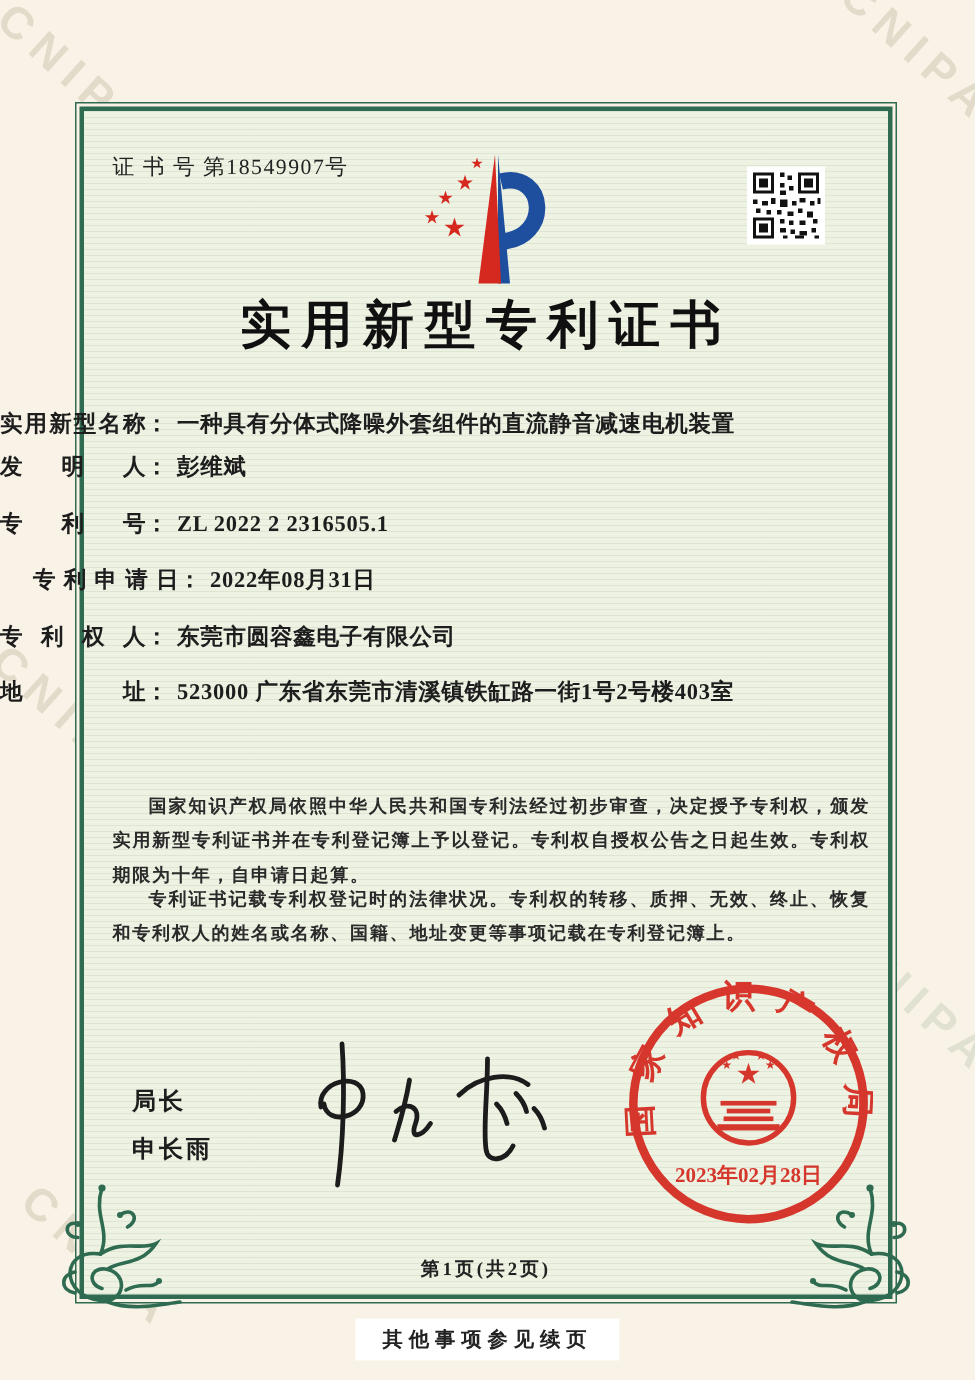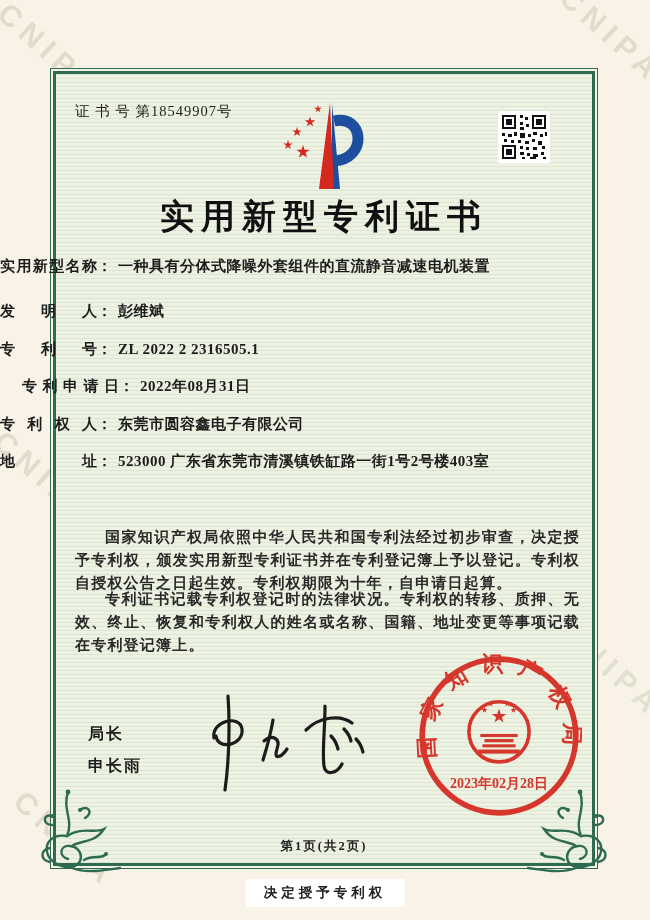--- a/index.html
+++ b/index.html
@@ -48,33 +48,33 @@
     position:absolute;left:75px;top:102px;font-size:14.5px;
     letter-spacing:1px;color:#222;text-align:right;
   }
   .logo{position:absolute;left:272px;top:101px;}
   .qr{position:absolute;left:498px;top:111px;background:#fff;padding:2px;}
   .title{
     position:absolute;left:50px;top:194px;width:548px;text-align:center;
     font-size:34px;font-weight:700;letter-spacing:7px;color:#101010;
   }
   .row{position:absolute;left:0;width:510px;font-size:15px;color:#1d1d1d;white-space:nowrap;}
-  .r0{top:257px;} .r1{top:302px;} .r2{top:340px;} .r3{top:377px;padding-left:22px;}
+  .r0{top:273px;} .r1{top:302px;} .r2{top:340px;} .r3{top:377px;padding-left:22px;}
   .r4{top:415px;} .r5{top:452px;} .r6{top:490px;}
   .flabel{
     display:inline-block;width:97px;vertical-align:top;
     text-align:justify;text-align-last:justify;font-weight:600;
   }
   .colon{font-weight:600;}
   .fvalue{margin-left:6px;font-weight:600;letter-spacing:0.5px;}
   .group2{position:absolute;left:282px;top:0;}
   
   .para{
     position:absolute;left:75px;width:505px;
-    font-size:15px;line-height:23px;text-indent:2em;
+    font-size:12px;line-height:23px;text-indent:2em;
     color:#2a2a2a;font-weight:600;letter-spacing:1.2px;text-align:justify;
   }
   .p1{top:526px;} .p2{top:588px;}
   
   .commissioner-title{position:absolute;left:88px;top:724px;font-size:16px;font-weight:600;letter-spacing:2px;}
   .commissioner-name{position:absolute;left:88px;top:756px;font-size:16px;font-weight:600;letter-spacing:2px;}
   .signature{position:absolute;left:178px;top:684px;}
   .seal{position:absolute;left:416px;top:653px;}
   
   .page-no{
@@ -271,15 +271,15 @@
         <rect x="62" y="78" width="36" height="3"></rect>
         <rect x="66" y="83" width="28" height="3"></rect>
         <rect x="64" y="88" width="32" height="3"></rect>
         <rect x="60" y="93" width="40" height="4"></rect>
       </g>
       <text x="80" y="130" text-anchor="middle" font-size="13.5" font-weight="700" fill="#d5281e" font-family="'Liberation Serif',serif">2023年02月28日</text>
     </g>
   </svg>
 
   <div class="page-no">第1页(共2页)</div>
-  <div class="cont-note">决定授予专利权</div>
+  <div class="cont-note">其他事项参见续页</div>
 
 </div>
 
 </body></html>

